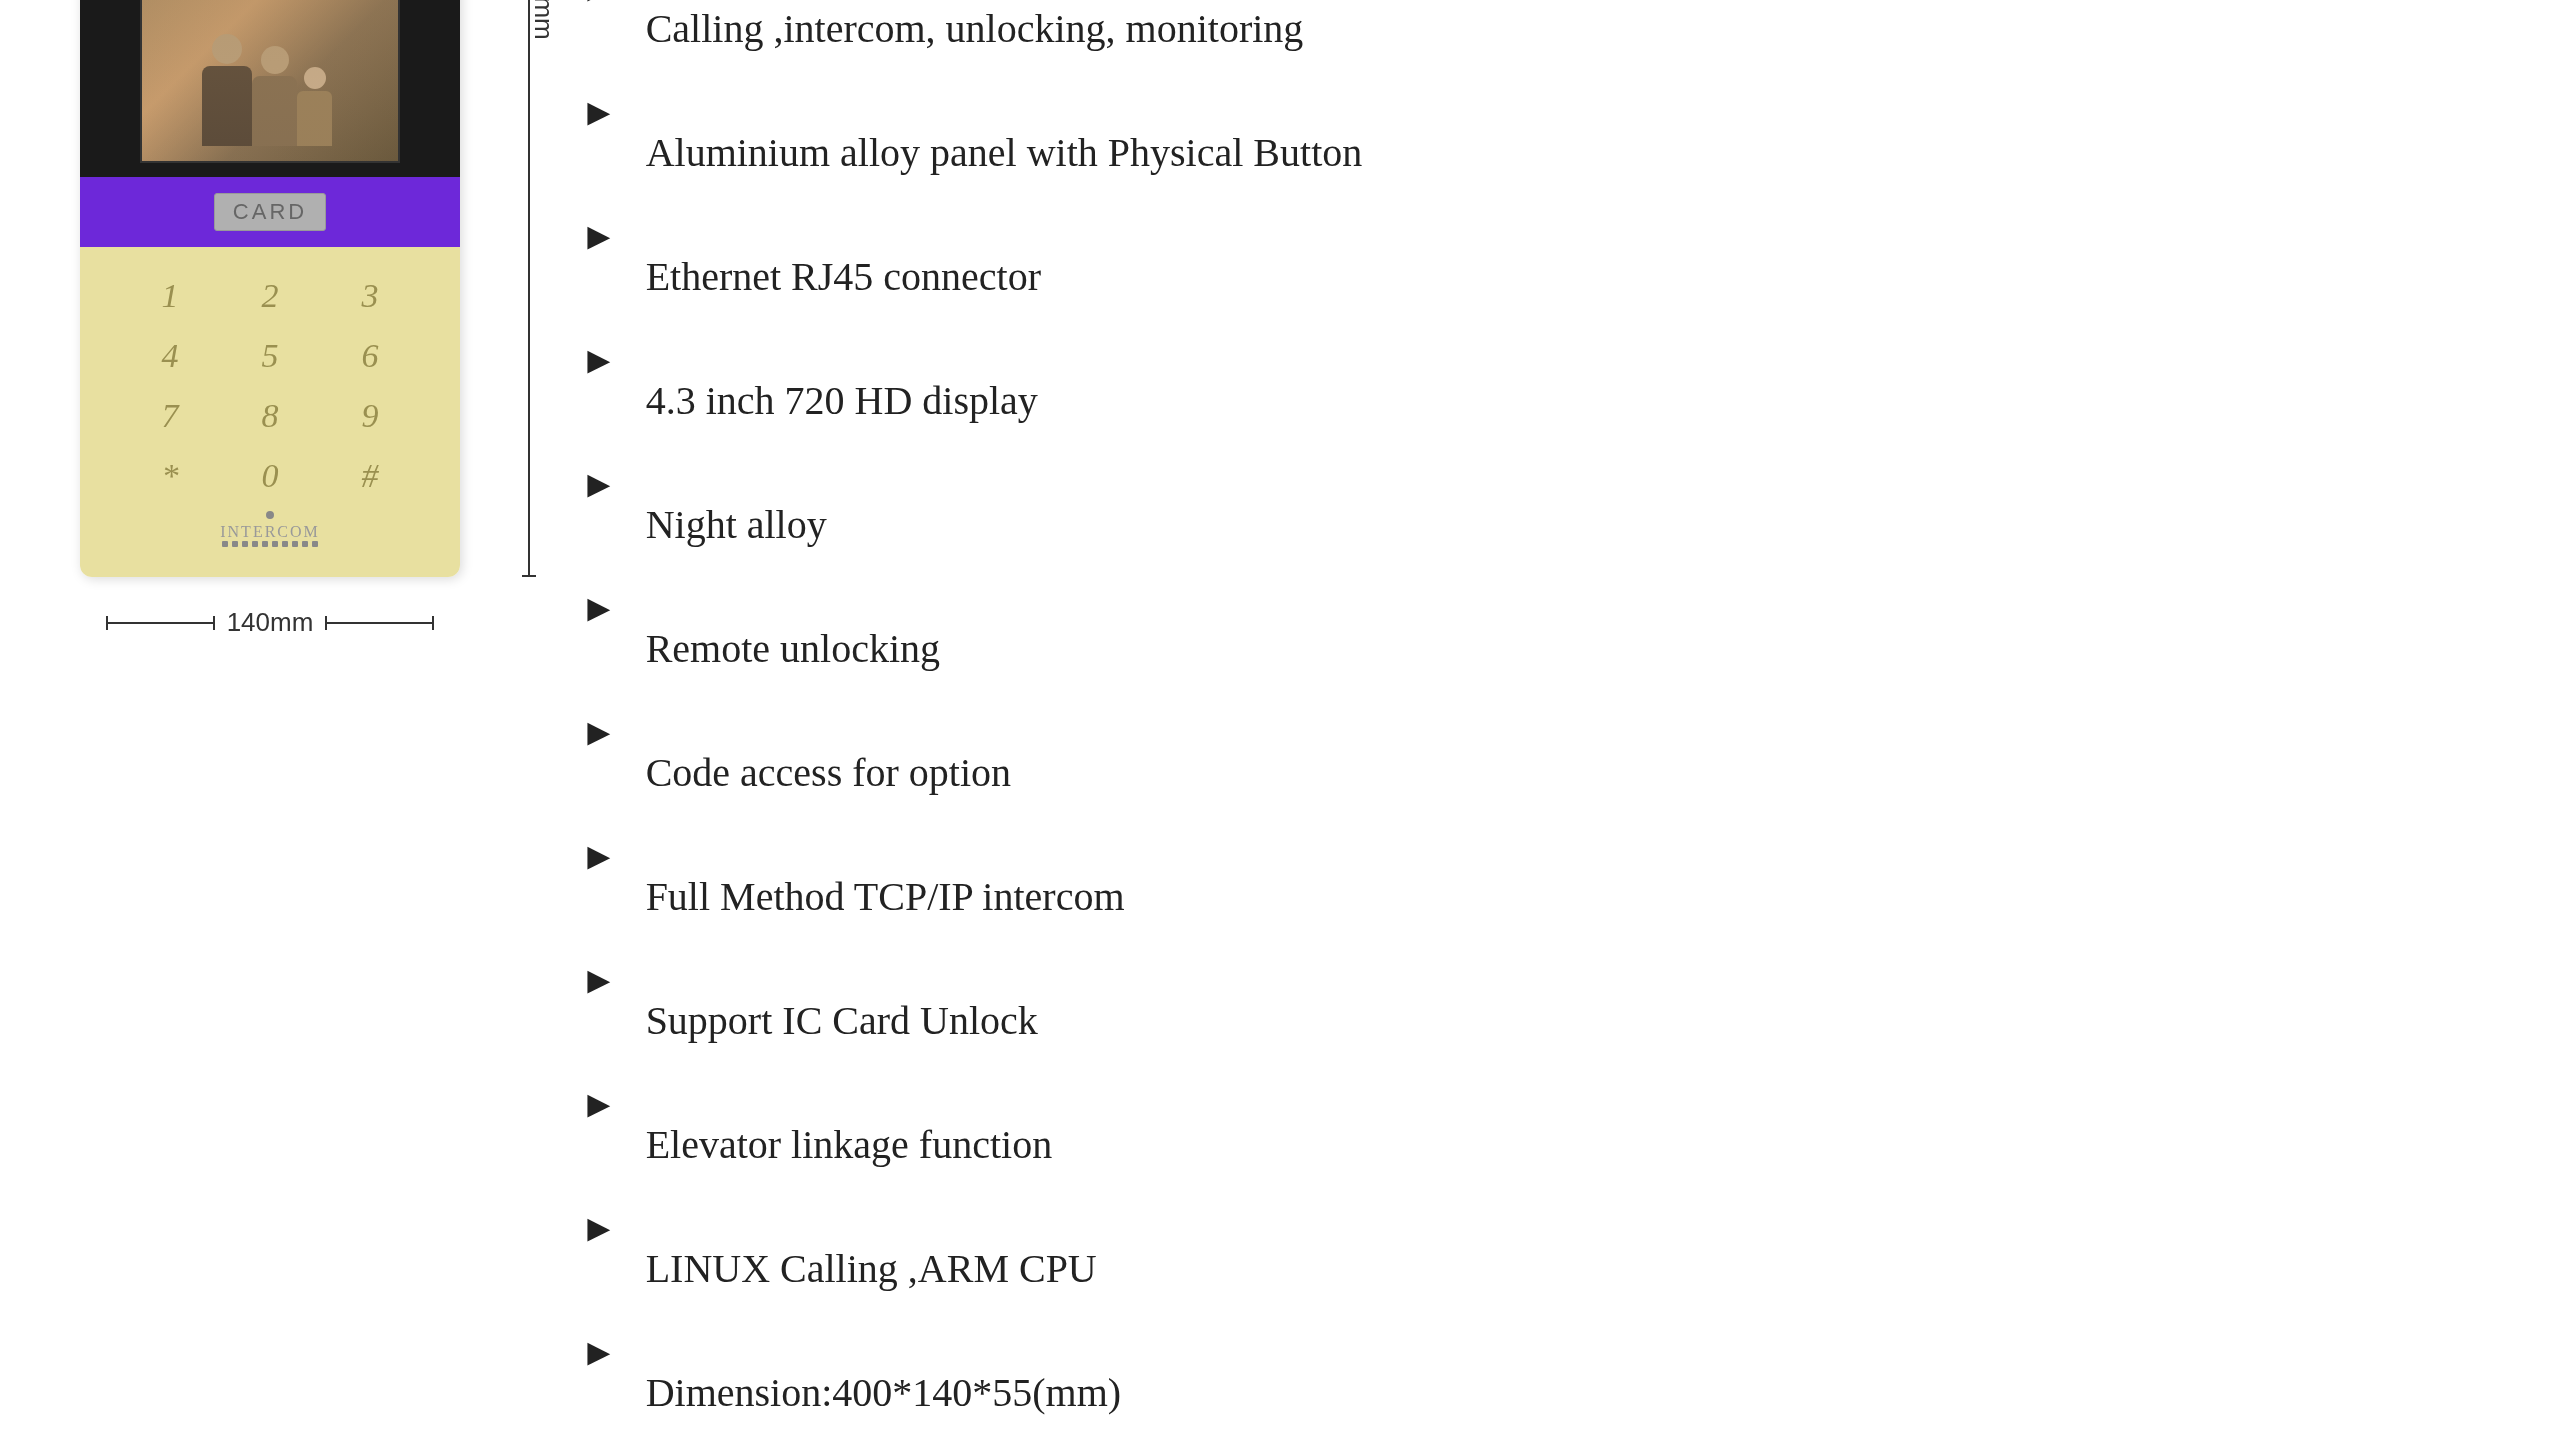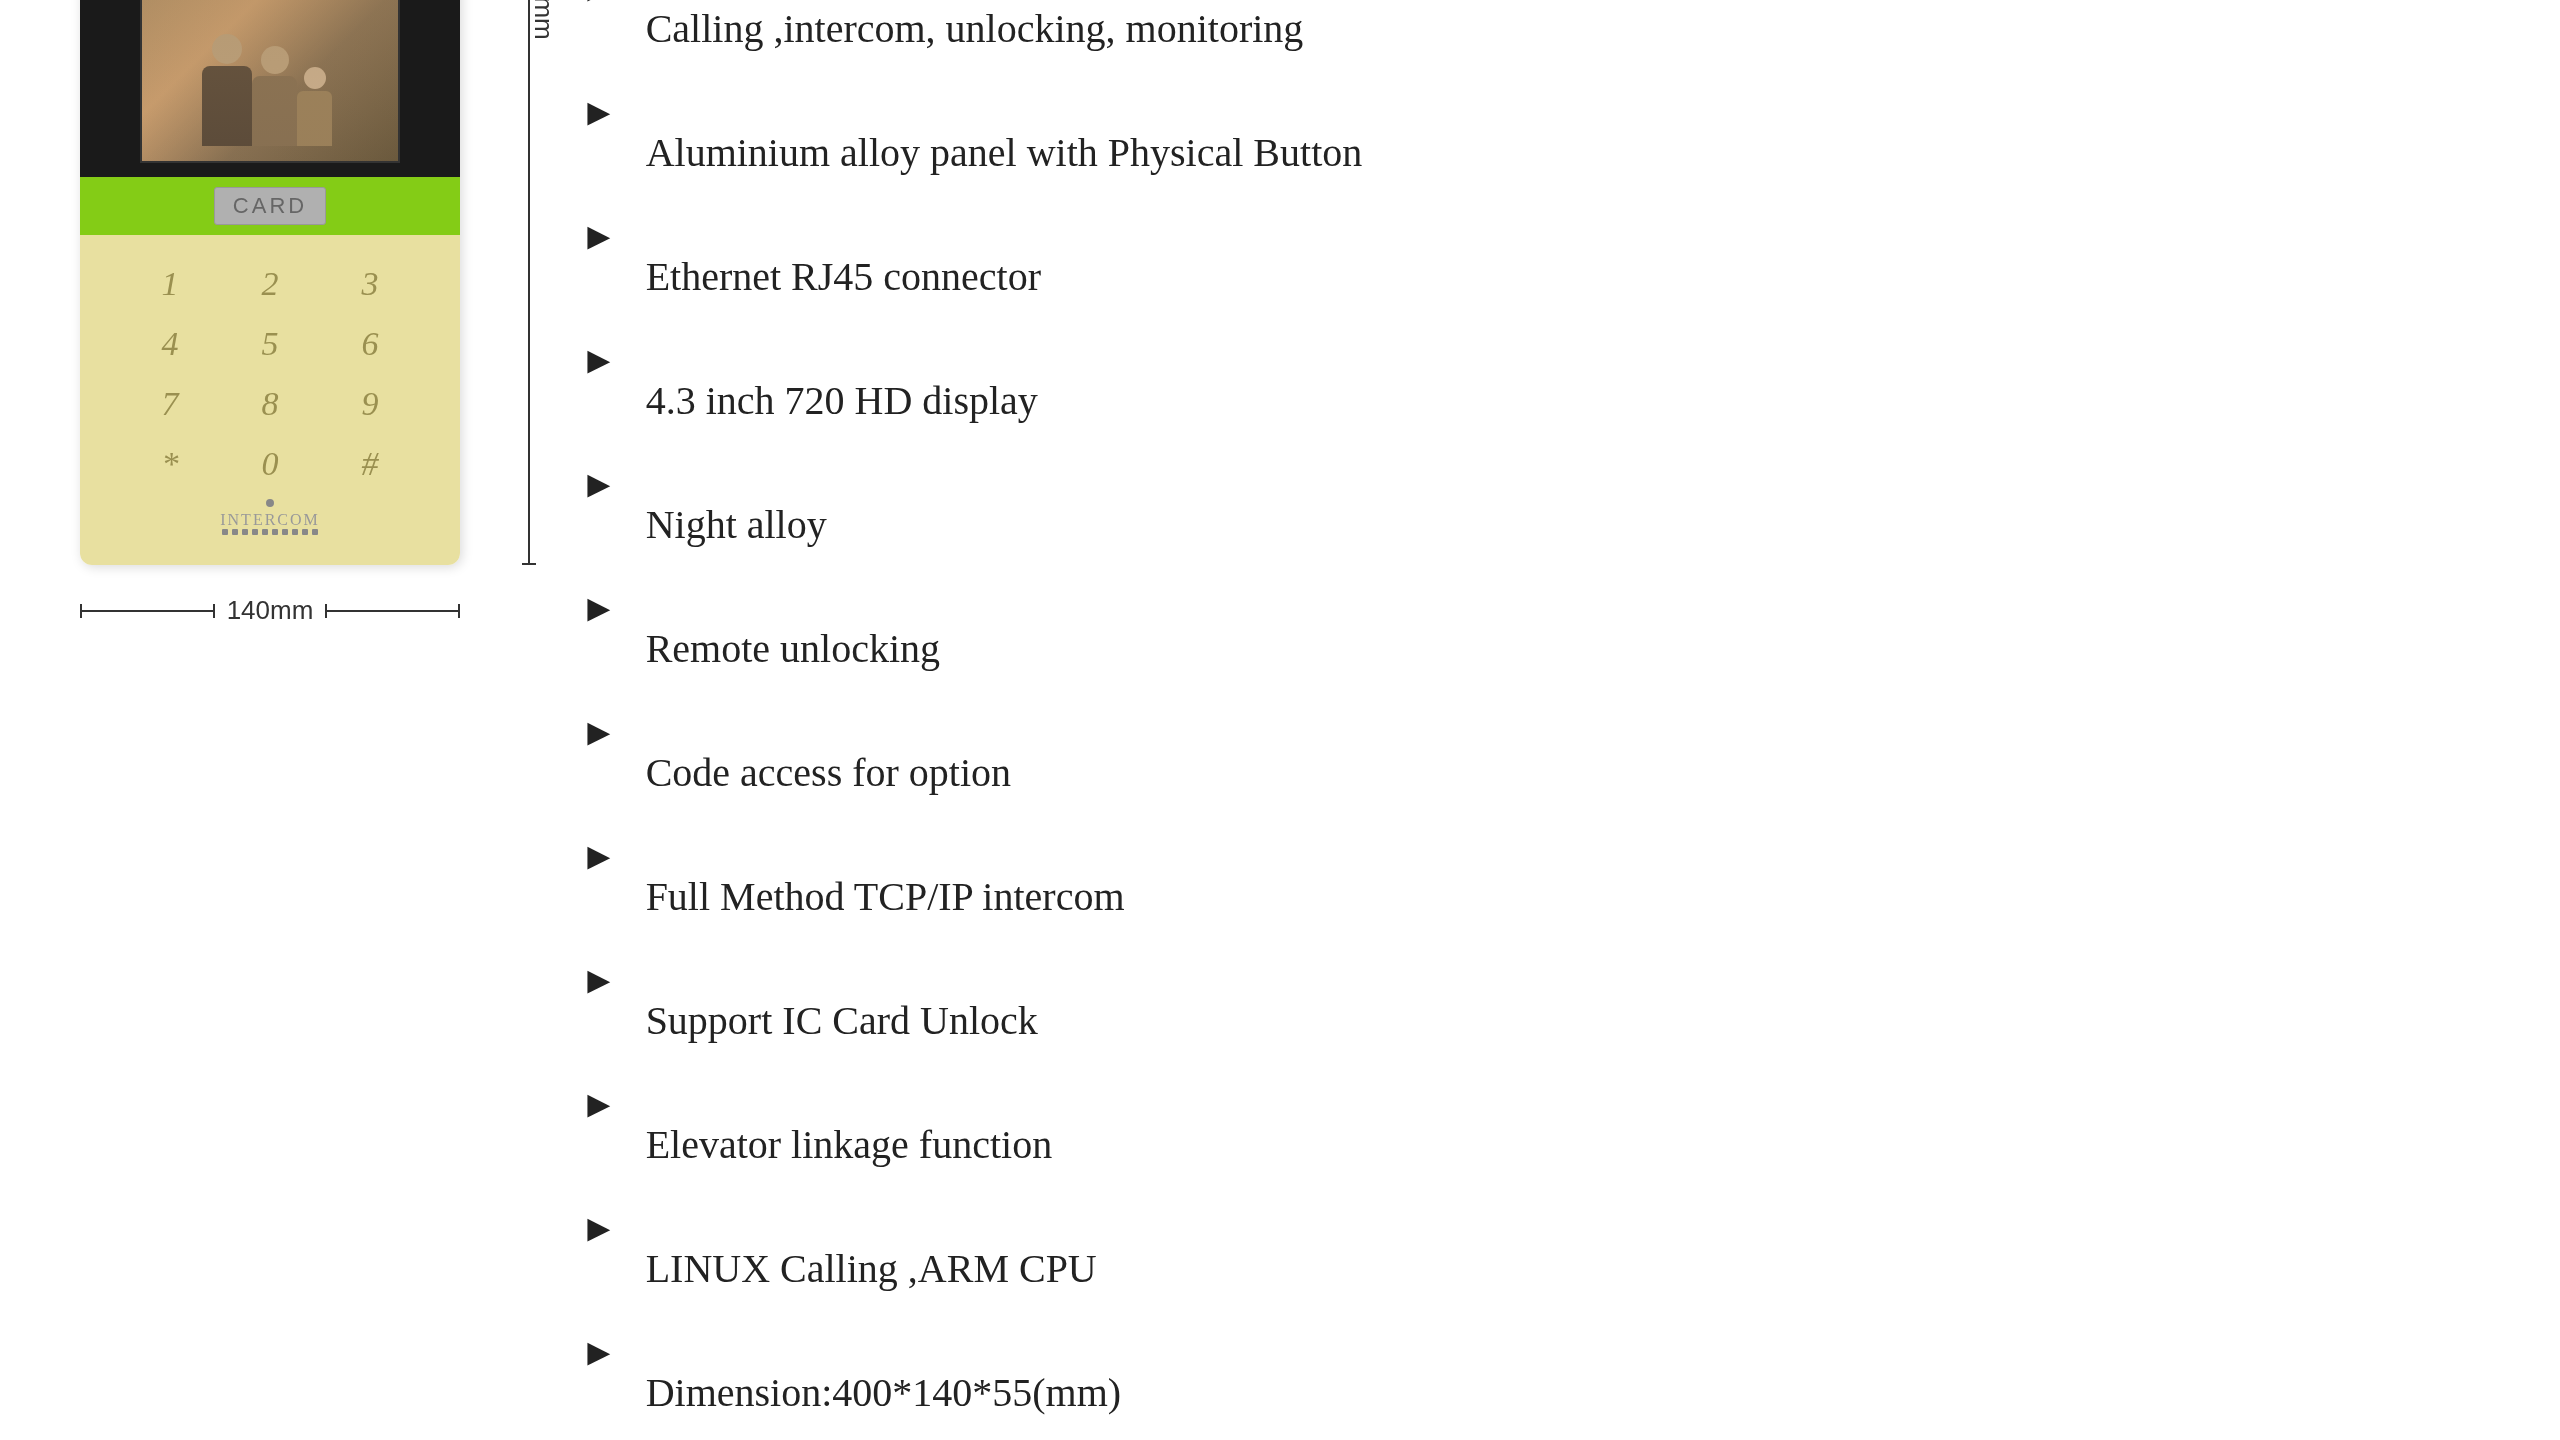--- a/index.html
+++ b/index.html
@@ -114,22 +114,22 @@
     .person-child .head { width: 22px; height: 22px; background: #d4b896; border-radius: 50%; margin: 0 auto 2px; }
 
     .screen-overlay {
       position: absolute;
       top: 0; left: 0; right: 0; bottom: 0;
       background: linear-gradient(to bottom, rgba(150,120,80,0.3) 0%, rgba(100,80,50,0.1) 100%);
     }
 
     
     .device-middle {
-      background: #84cc16;
-      height: 58px;
+      background: #6d28d9;
+      height: 70px;
       display: flex;
       align-items: center;
       justify-content: center;
     }
 
     .card-label {
       background: #b0b0b0;
       border: 1px solid #999;
       padding: 5px 18px;
       font-size: 22px;
@@ -241,21 +241,21 @@
       color: #333;
       font-family: Arial, sans-serif;
       padding: 8px 0;
     }
 
     
     .width-dim {
       display: flex;
       align-items: center;
       margin-top: 30px;
-      width: 380px;
+      width: 328px;
       text-align: center;
     }
 
     .dim-line-h {
       flex: 1;
       height: 2px;
       background: #333;
       position: relative;
     }
 

